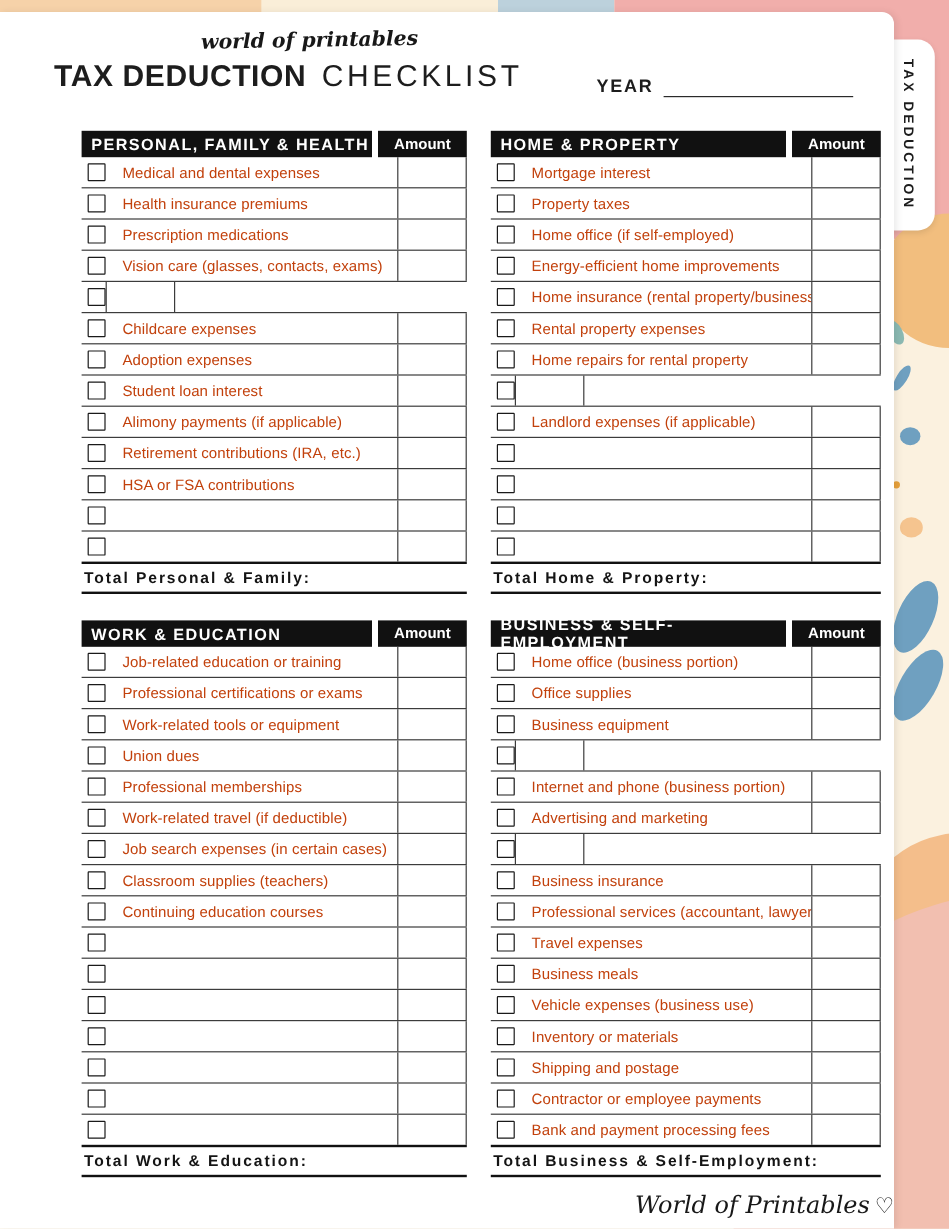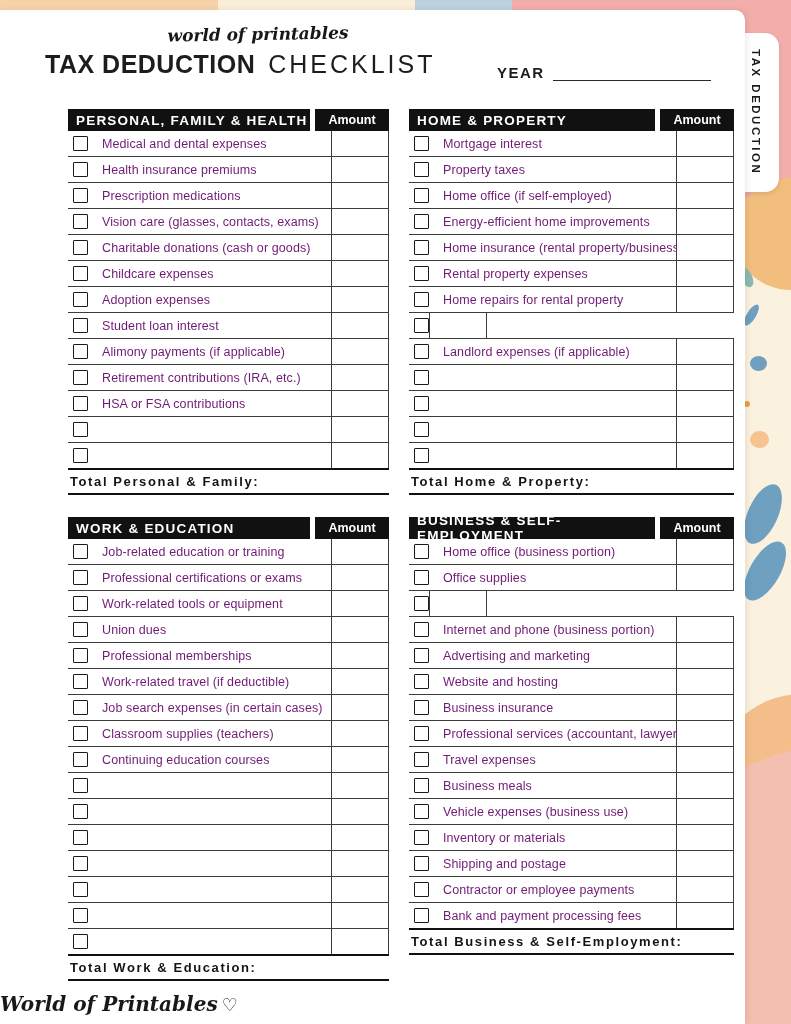--- a/index.html
+++ b/index.html
@@ -50,29 +50,29 @@
   .sec{width:100%;}
   .sec-head{display:flex;gap:5px;height:22px;}
   .sec-title{flex:1;background:#111111;color:#ffffff;font-size:13.5px;font-weight:bold;
     letter-spacing:1.2px;display:flex;align-items:center;padding-left:8px;}
   .sec-amt-head{width:74px;background:#111111;color:#ffffff;font-size:12.5px;font-weight:bold;
     display:flex;align-items:center;justify-content:center;}
   .rows{border-bottom:2px solid #111;}
   .row{display:flex;align-items:center;height:25px;border-bottom:1px solid #3c3c3c;}
   .row:last-child{border-bottom:none;}
   .cb{width:13px;height:13px;border:1.7px solid #1a1a1a;border-radius:1px;margin-left:5px;flex:none;background:#fff;}
-  .row-label{flex:1;font-size:12.5px;color:#701a75;padding-left:14px;letter-spacing:.1px;
+  .row-label{flex:1;font-size:12.5px;color:#c2410c;padding-left:14px;letter-spacing:.1px;
     white-space:nowrap;overflow:hidden;}
   .amt-cell{width:56px;align-self:stretch;border-left:1px solid #3c3c3c;border-right:1px solid #3c3c3c;flex:none;}
   .sec-total{border-bottom:2.5px solid #111;padding:4px 0 4px 2px;font-size:13px;font-weight:bold;
     letter-spacing:1.6px;color:#141414;}
 
   
-  .footer{position:absolute;left:0;bottom:8px;width:100%;text-align:left;
-    font-family:"DejaVu Serif", serif;font-style:italic;font-weight:bold;font-size:20px;color:#181818;}
+  .footer{position:absolute;left:0;bottom:8px;width:100%;text-align:right;
+    font-family:"DejaVu Serif", serif;font-style:italic;font-weight:normal;font-size:20px;color:#181818;}
   .footer .heart{font-size:18px;margin-left:4px;font-style:normal;}
 </style>
 </head>
 <body>
 
 <div class="canvas">
 
   <div class="bg-shape strip-peach"></div>
   <div class="bg-shape strip-cream"></div>
   <div class="bg-shape strip-blue"></div>
@@ -129,21 +129,20 @@
               <span class="row-label">Prescription medications</span>
               <span class="amt-cell"></span>
             </div>
             <div class="row">
               <span class="cb"></span>
               <span class="row-label">Vision care (glasses, contacts, exams)</span>
               <span class="amt-cell"></span>
             </div>
             <div class="row">
               <span class="cb"></span>
-              <span class="row-label">Charitable donations (cash or goods)</span>
               <span class="amt-cell"></span>
             </div>
             <div class="row">
               <span class="cb"></span>
               <span class="row-label">Childcare expenses</span>
               <span class="amt-cell"></span>
             </div>
             <div class="row">
               <span class="cb"></span>
               <span class="row-label">Adoption expenses</span>
@@ -355,35 +354,39 @@
               <span class="row-label">Home office (business portion)</span>
               <span class="amt-cell"></span>
             </div>
             <div class="row">
               <span class="cb"></span>
               <span class="row-label">Office supplies</span>
               <span class="amt-cell"></span>
             </div>
             <div class="row">
               <span class="cb"></span>
+              <span class="row-label">Business equipment</span>
+              <span class="amt-cell"></span>
+            </div>
+            <div class="row">
+              <span class="cb"></span>
               <span class="amt-cell"></span>
             </div>
             <div class="row">
               <span class="cb"></span>
               <span class="row-label">Internet and phone (business portion)</span>
               <span class="amt-cell"></span>
             </div>
             <div class="row">
               <span class="cb"></span>
               <span class="row-label">Advertising and marketing</span>
               <span class="amt-cell"></span>
             </div>
             <div class="row">
               <span class="cb"></span>
-              <span class="row-label">Website and hosting</span>
               <span class="amt-cell"></span>
             </div>
             <div class="row">
               <span class="cb"></span>
               <span class="row-label">Business insurance</span>
               <span class="amt-cell"></span>
             </div>
             <div class="row">
               <span class="cb"></span>
               <span class="row-label">Professional services (accountant, lawyer)</span>

